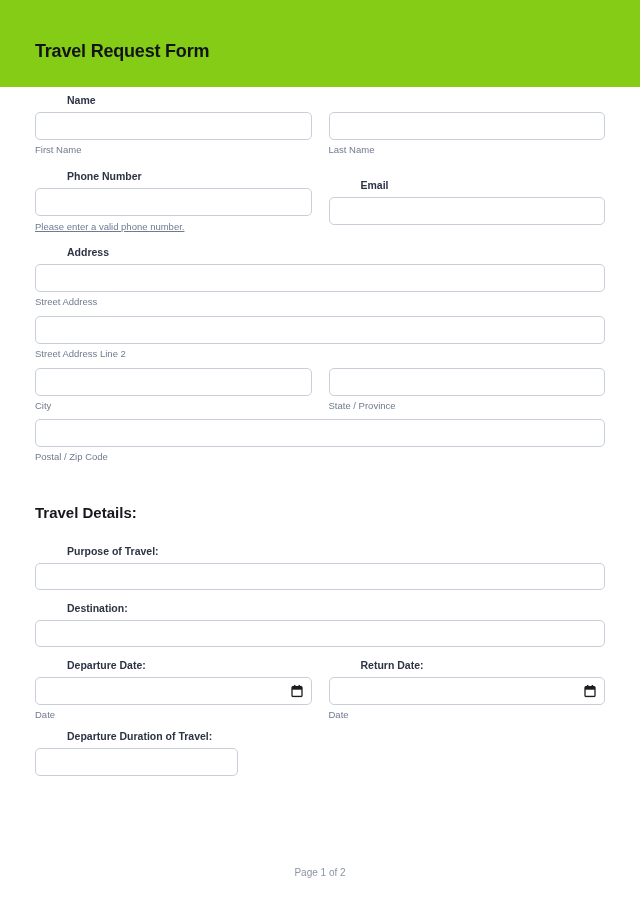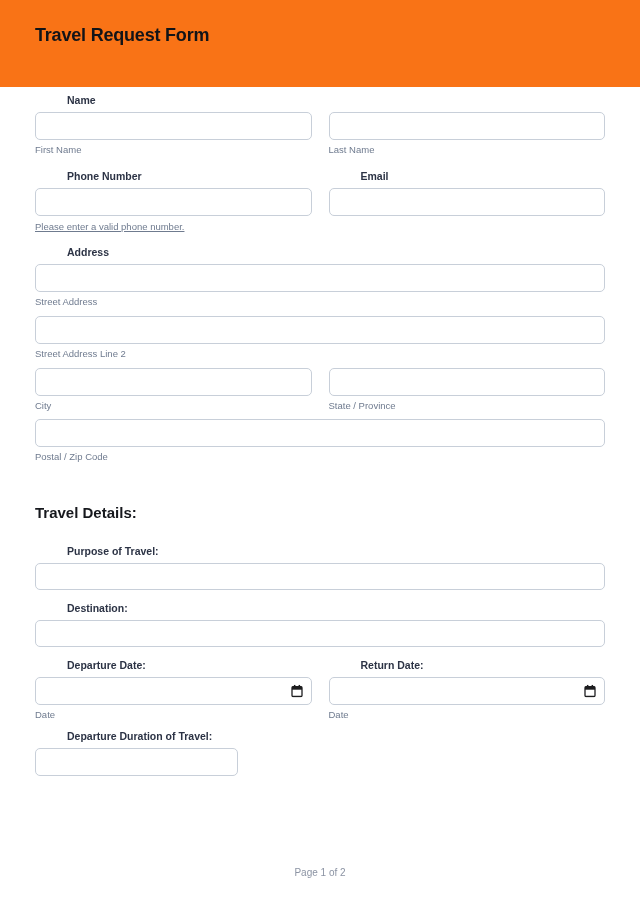--- a/index.html
+++ b/index.html
@@ -6,40 +6,40 @@
   html,body { width:640px; height:905px; }
   body {
     background:#ffffff;
     font-family:"Liberation Sans", sans-serif;
     color:#2c3345;
     position:relative;
     overflow:hidden;
   }
   .form-header {
     height:87px;
-    background:#f97316;
-    padding:25px 35px 0 35px;
+    background:#84cc16;
+    padding:41px 35px 0 35px;
   }
   .form-title {
     font-size:18px;
     font-weight:700;
     color:#121418;
     letter-spacing:-0.2px;
   }
   .content { padding:7px 35px 0 35px; }
 
   .field-label {
     font-size:10.5px;
     font-weight:600;
     color:#2c3345;
     line-height:13px;
     margin-bottom:5px;
     padding-left:32px;
   }
-  .row { display:flex; gap:17px; }
+  .row { display:flex; gap:17px;align-items:center; }
   .col { flex:1; min-width:0; }
 
   .text-input {
     display:block;
     width:100%;
     height:28px;
     border:1px solid #c8cfd9;
     border-radius:5px;
     background:#ffffff;
     outline:none;

